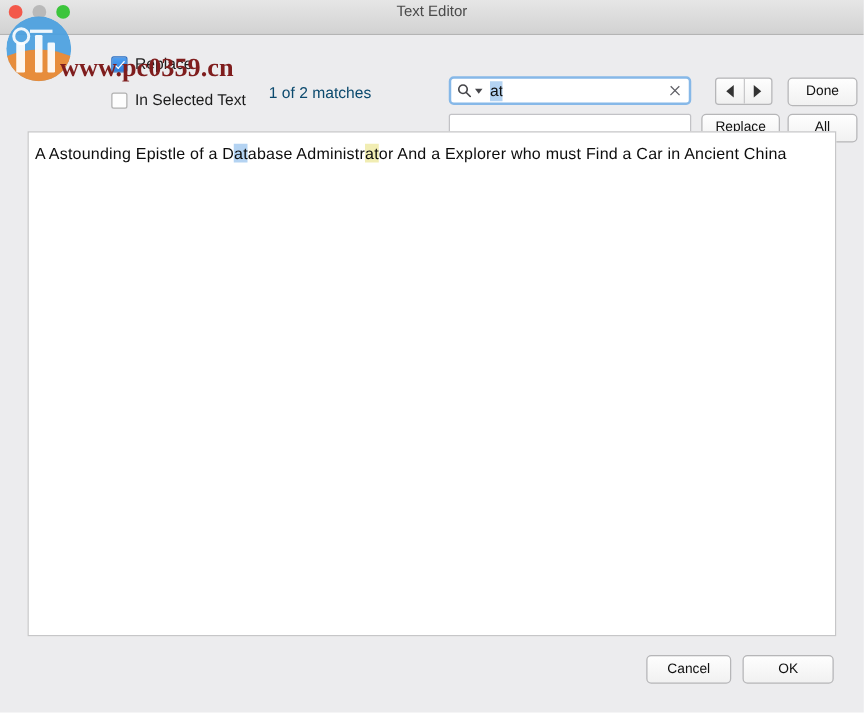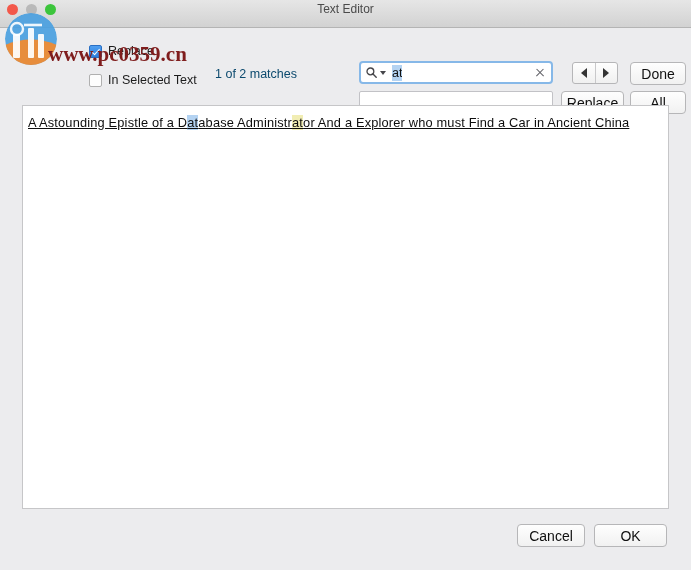--- a/index.html
+++ b/index.html
@@ -223,21 +223,21 @@
     border-left: 6px solid #333;
   }
 
   
   .btn {
     position: absolute;
     background: linear-gradient(to bottom, #fefefe 0%, #f1f1f1 100%);
     border: 1px solid #b6b6b8;
     border-radius: 4px;
     font-family: "Liberation Sans", sans-serif;
-    font-size: 14px;
+    font-size: 11px;
     color: #101010;
     box-sizing: border-box;
     display: flex;
     align-items: center;
     justify-content: center;
     padding: 2px;
     line-height: 1;
   }
   .btn-done    { left: 615px; top: 43px; width: 56px; height: 23px; }
   .btn-replace { left: 546px; top: 72px; width: 63px; height: 23px; }
@@ -259,21 +259,20 @@
   }
   .doc-line {
     position: absolute;
     left: 5px;
     top: 9px;
     right: 4px;
     font-size: 12.8px;
     color: #0d0d0d;
     white-space: nowrap;
     letter-spacing: 0.18px;
-    text-decoration: underline;
   }
   .hl-current { background: #b4d3f2; }
   .hl-other   { background: #f1edb3; }
 
   
   .watermark {
     position: absolute;
     left: 0;
     top: 0;
     width: 260px;

